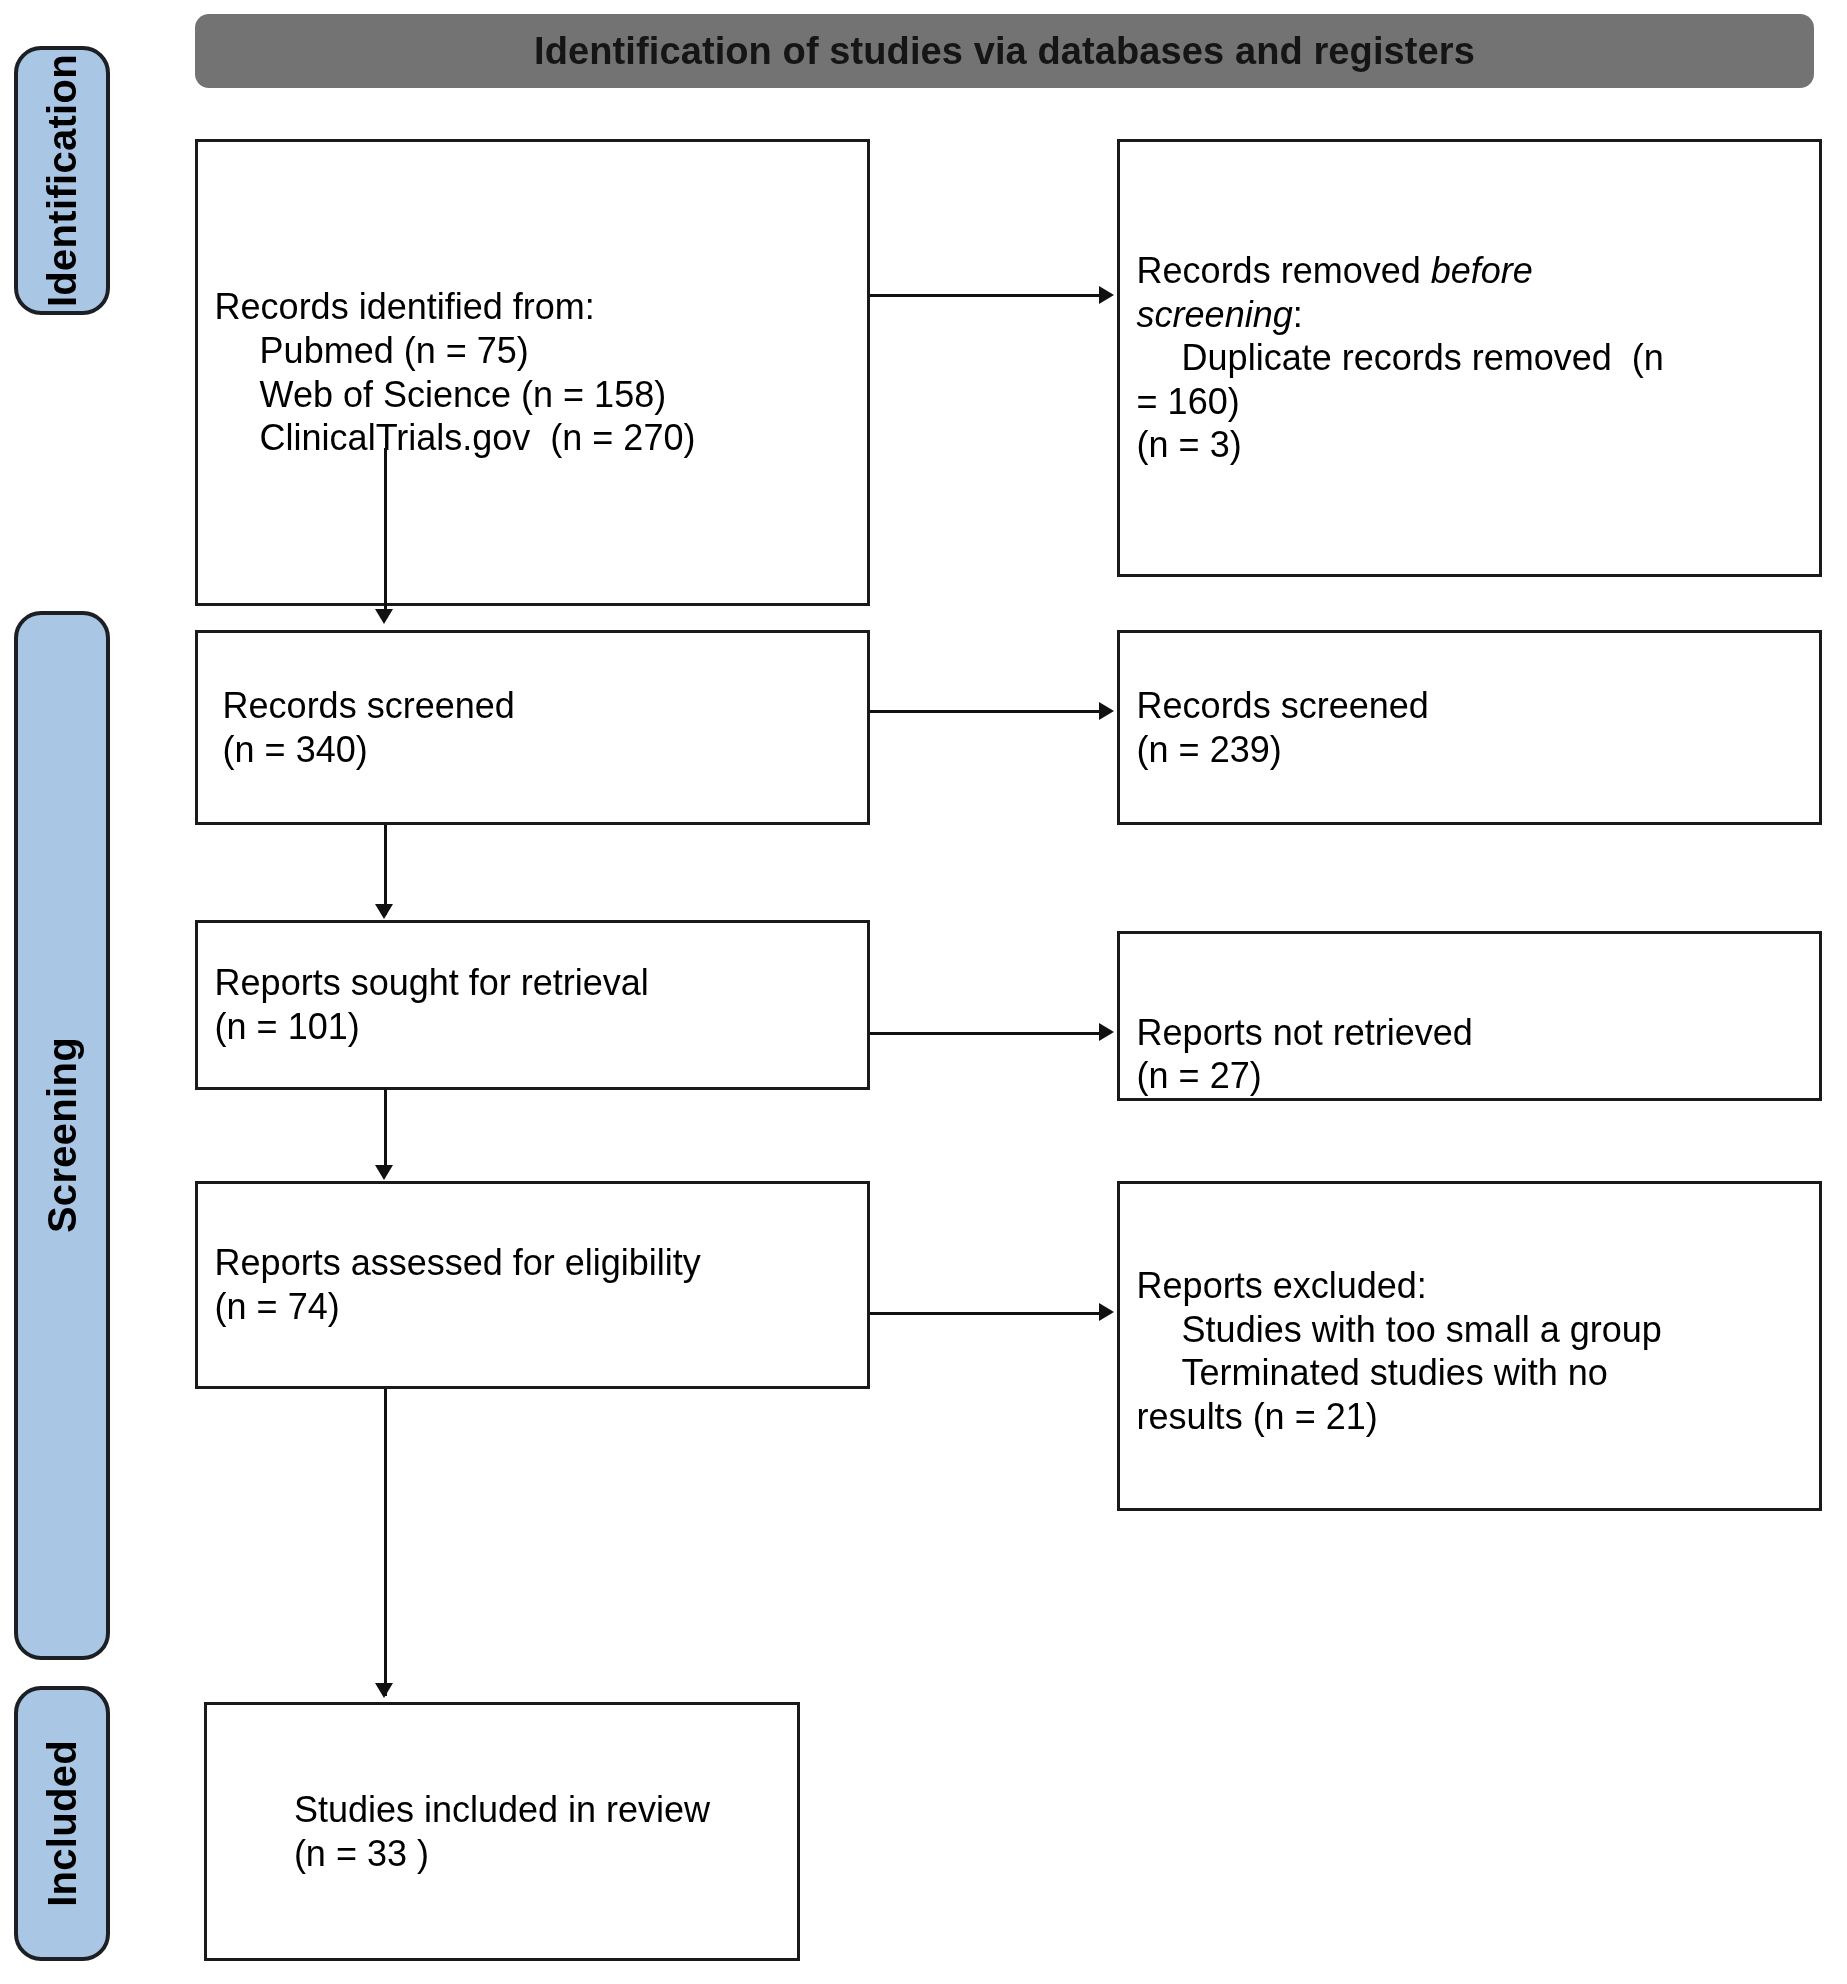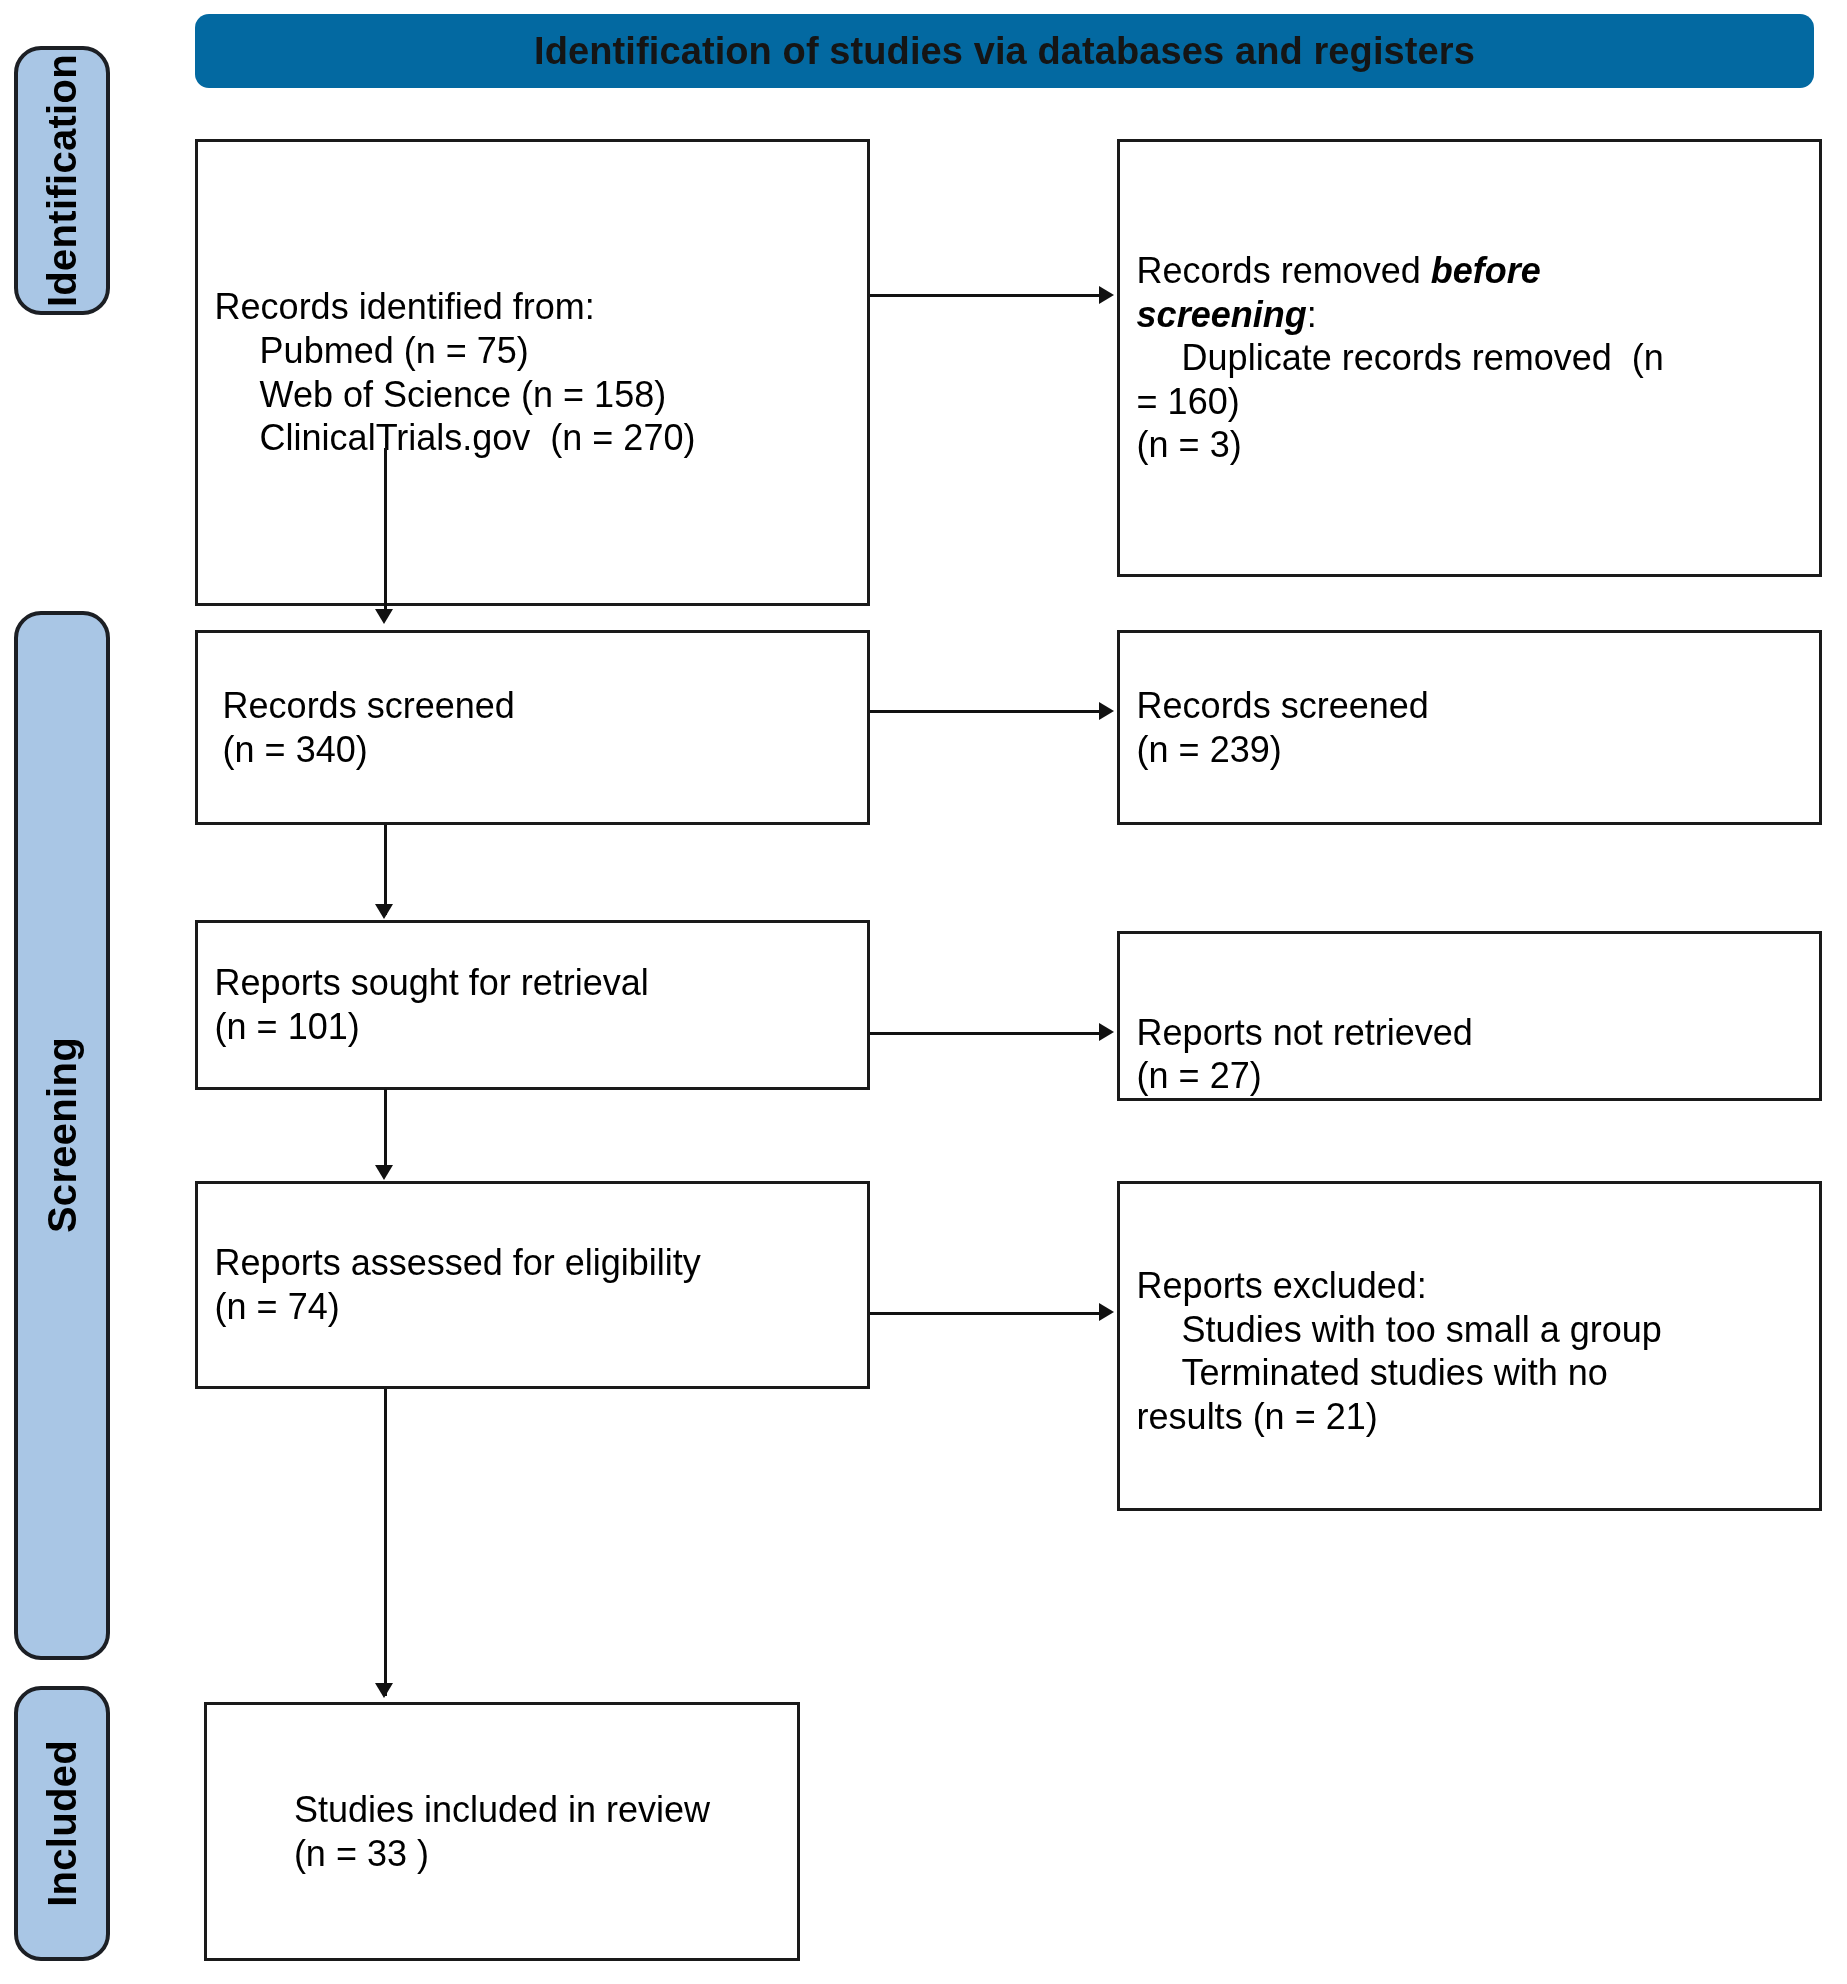--- a/index.html
+++ b/index.html
@@ -36,21 +36,21 @@
     font-weight: bold;
     font-size: 40px;
     letter-spacing: 0.3px;
     color: #000000;
     white-space: nowrap;
   }
 
   
   .banner {
     position: absolute;
-    background: #0369a1;
+    background: #737373;
     border-radius: 14px;
     box-sizing: border-box;
     display: flex;
     align-items: center;
     justify-content: center;
   }
   .banner-text {
     font-weight: bold;
     font-size: 38px;
     color: #151515;
@@ -74,21 +74,21 @@
   .box .line {
     font-size: 36px;
     line-height: 1.21;
     color: #000000;
     white-space: pre-wrap;
   }
   .box .line.indent {
     padding-left: 45px;
     text-indent: 0;
   }
-  .it { font-style: italic; font-weight: bold; }
+  .it { font-style: italic; }
 
   
   .v-line {
     position: absolute;
     width: 3.2px;
     background: #111111;
   }
   .h-line {
     position: absolute;
     height: 3.2px;

